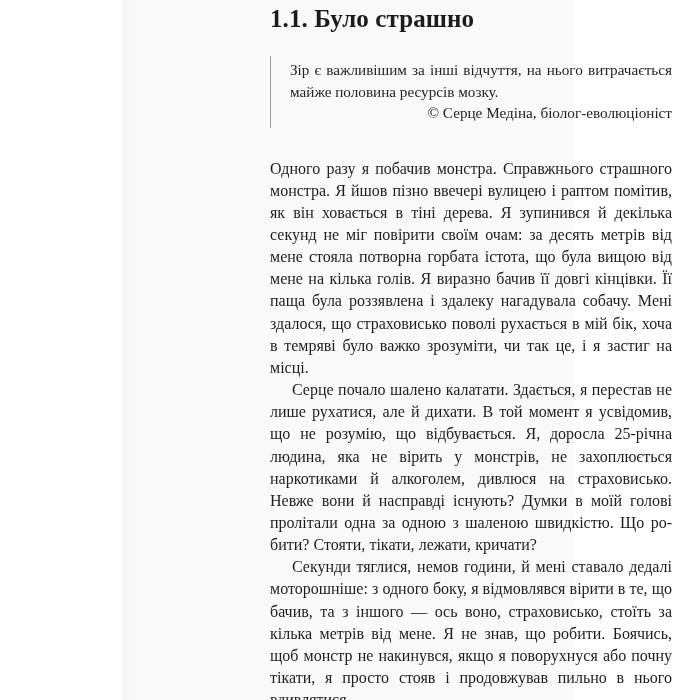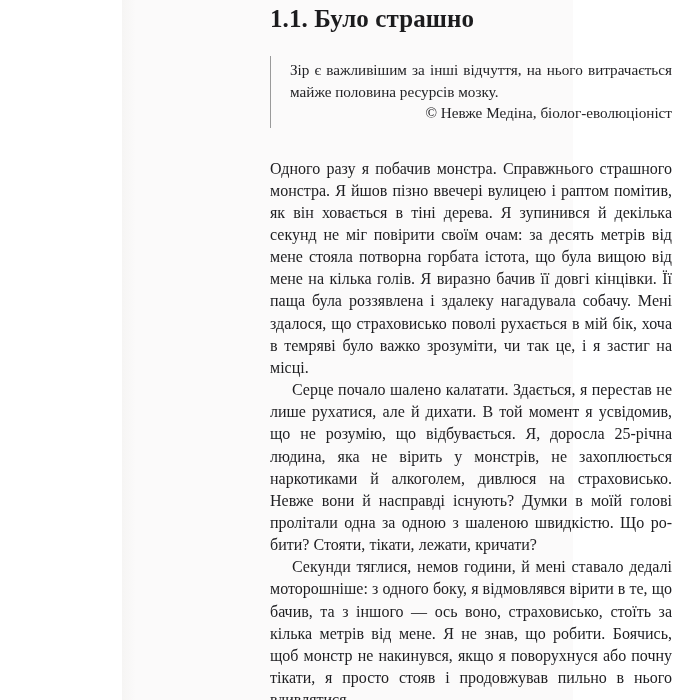--- a/index.html
+++ b/index.html
@@ -105,21 +105,21 @@
 </head>
 <body>
 
 <div class="page-sheet">
   <div class="content">
 
     <h1 class="chapter-title">1.1. Було страшно</h1>
 
     <blockquote class="epigraph">
       <span class="epigraph-text">Зір є важливішим за інші відчуття, на нього ви­трачається майже половина ресурсів мозку.</span>
-      <span class="epigraph-source">© Невже Медіна, біолог-еволюціоніст</span>
+      <span class="epigraph-source">© Серце Медіна, біолог-еволюціоніст</span>
     </blockquote>
 
     <div class="body-text">
       <p class="first">Одного разу я побачив монстра. Справжнього страш­ного монстра. Я йшов пізно ввечері вулицею і раптом помітив, як він ховається в тіні дерева. Я зупинився й декілька секунд не міг повірити своїм очам: за де­сять метрів від мене стояла потворна горбата істота, що була вищою від мене на кілька голів. Я виразно ба­чив її довгі кінцівки. Її паща була роззявлена і здале­ку нагадувала собачу. Мені здалося, що страховисько поволі рухається в мій бік, хоча в темряві було важко зрозуміти, чи так це, і я застиг на місці.</p>
       <p>Серце почало шалено калатати. Здається, я перестав не лише рухатися, але й дихати. В той момент я усвідо­мив, що не розумію, що відбувається. Я, доросла 25-річ­на людина, яка не вірить у монстрів, не захоплюється наркотиками й алкоголем, дивлюся на страховисько. Невже вони й насправді існують? Думки в моїй голові пролітали одна за одною з шаленою швидкістю. Що ро­бити? Стояти, тікати, лежати, кричати?</p>
       <p>Секунди тяглися, немов години, й мені ставало де­далі моторошніше: з одного боку, я відмовлявся вірити в те, що бачив, та з іншого — ось воно, страховисько, стоїть за кілька метрів від мене. Я не знав, що робити. Боячись, щоб монстр не накинувся, якщо я поворух­нуся або почну тікати, я просто стояв і продовжував пильно в нього вдивлятися.</p>
 
     </div>
 
   </div>

